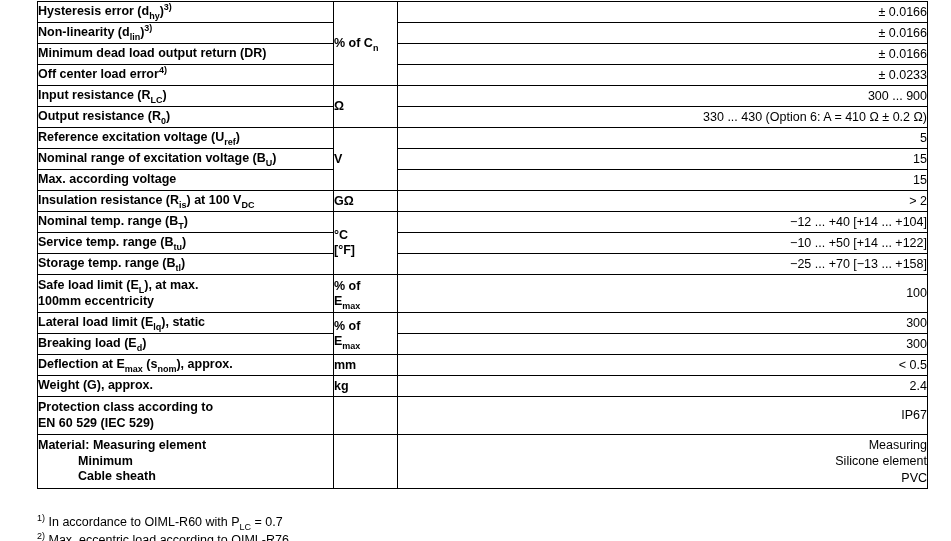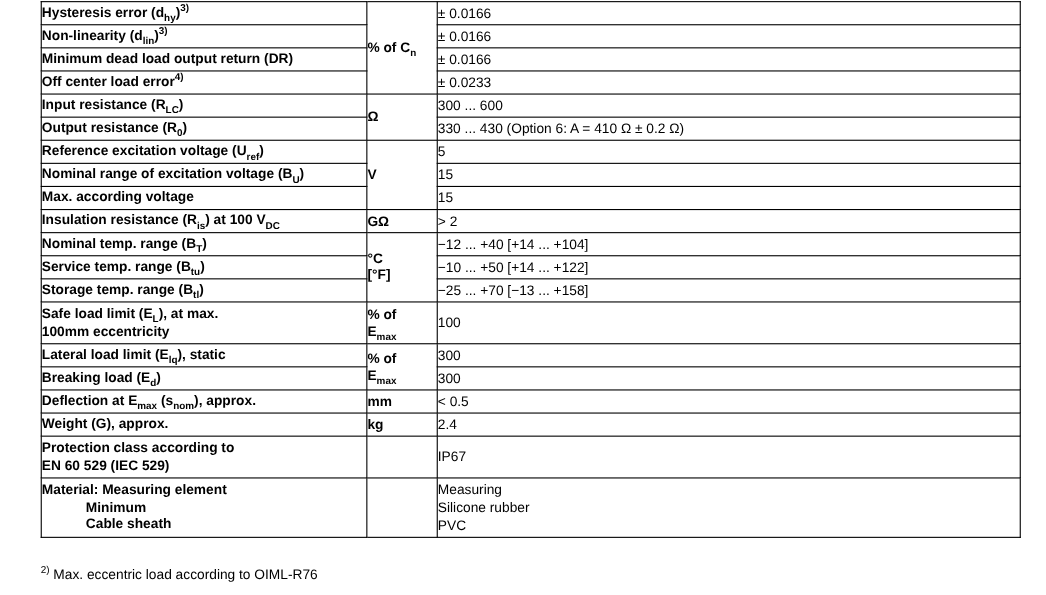--- a/index.html
+++ b/index.html
@@ -42,21 +42,21 @@
   td.param {
     font-weight: bold;
     padding: 2px 0 2px 12px;
     line-height: 1.25;
   }
   td.unit {
     font-weight: bold;
     line-height: 1.2;
   }
   td.value {
-    text-align: left;
+    text-align: right;
     line-height: 1.3;
   }
   .indent1 { padding-left: 40px; display: block; }
   sub { font-size: 9px; vertical-align: baseline; position: relative; top: 4px; }
   sup { font-size: 9px; vertical-align: baseline; position: relative; top: -5px; }
   .val-line { display: block; }
   .tall-2 { height: 38px; }
   .tall-3 { height: 54px; }
 
   .footnotes {
@@ -99,21 +99,21 @@
       </tr>
 
       <tr>
         <td class="param">Off center load error<sup>4)</sup></td>
         <td class="value">± 0.0233</td>
       </tr>
 
       <tr>
         <td class="param">Input resistance (R<sub>LC</sub>)</td>
         <td class="unit" rowspan="2">Ω</td>
-        <td class="value">300 ... 600</td>
+        <td class="value">300 ... 900</td>
       </tr>
 
       <tr>
         <td class="param">Output resistance (R<sub>0</sub>)</td>
         <td class="value">330 ... 430 (Option 6: A = 410 Ω ± 0.2 Ω)</td>
       </tr>
 
       <tr>
         <td class="param">Reference excitation voltage (U<sub>ref</sub>)</td>
         <td class="unit" rowspan="3">V</td>
@@ -185,25 +185,26 @@
         <td class="param">Protection class according to<br>EN 60 529 (IEC 529)</td>
         <td class="unit"></td>
         <td class="value">IP67</td>
       </tr>
 
       <tr class="tall-3">
         <td class="param">Material:  Measuring element<br><span class="indent1">Minimum</span><span class="indent1">Cable sheath</span></td>
         <td class="unit"></td>
         <td class="value">
             <span class="val-line">Measuring</span>
-            <span class="val-line">Silicone rubber</span>
+            <span class="val-line">Silicone element</span>
             <span class="val-line">PVC</span>
           </td>
       </tr>
 
     </tbody>
   </table>
 
   <div class="footnotes">
+    <div><sup>1)</sup> In accordance to OIML-R60 with P<sub>LC</sub> = 0.7</div>
     <div><sup>2)</sup> Max. eccentric load according to OIML-R76</div>
   </div>
 
 </div>
 
 </body></html>

